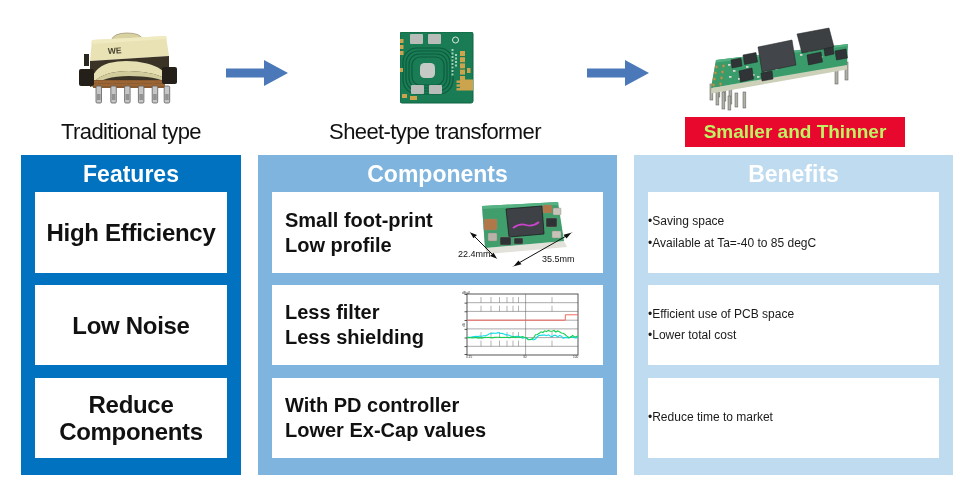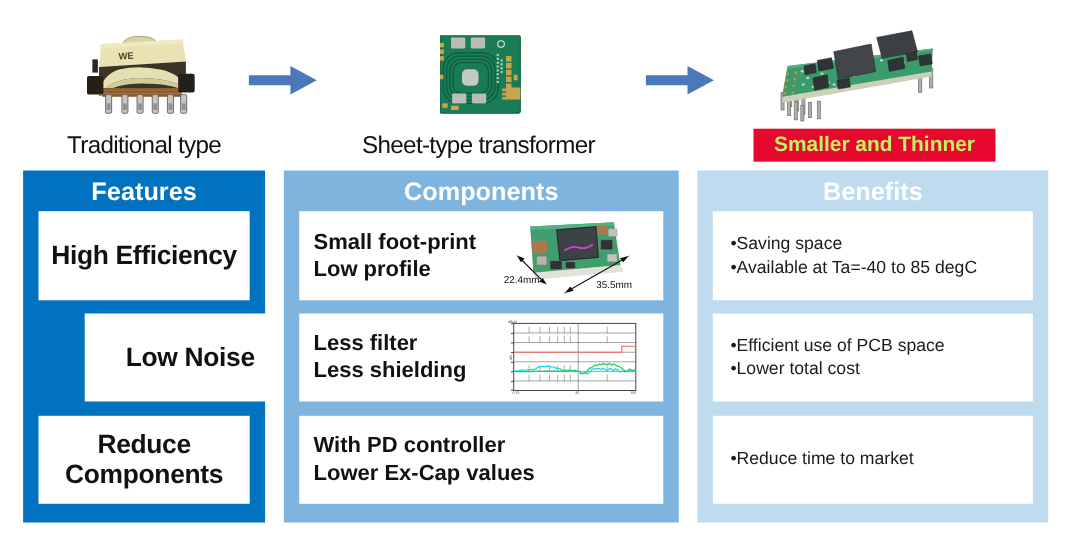--- a/index.html
+++ b/index.html
@@ -10,21 +10,21 @@
   .col{position:absolute;top:155px;height:320px;}
   .colhead{position:absolute;top:0;left:0;right:0;height:37px;color:#fff;
            font-weight:700;font-size:23px;text-align:center;line-height:39px;}
   .wbox{position:absolute;left:14px;background:#fff;display:flex;
         align-items:center;}
   .b1{top:37px;height:81px;}
   .b2{top:130px;height:80px;}
   .b3{top:223px;height:80px;}
   .c1t{width:100%;text-align:center;font-weight:700;font-size:24px;color:#111;line-height:27px;letter-spacing:-0.3px;}
   .c2t{padding-left:13px;font-weight:700;font-size:20px;color:#111;line-height:25px;}
-  .c3t{padding-left:16px;font-weight:400;font-size:16px;color:#1a1a1a;line-height:21.5px;}
+  .c3t{font-weight:400;font-size:12px;color:#1a1a1a;line-height:21.5px;}
 </style>
 </head>
 <body>
 
 <div class="abs lbl" style="left:31px;top:119px;width:200px;font-size:22px;">Traditional type</div>
 <div class="abs lbl" style="left:295px;top:119px;width:280px;font-size:22px;">Sheet-type transformer</div>
 <div class="abs" style="left:685px;top:117px;width:220px;height:30px;background:#e8082e;">
   <div style="color:#bef264;font-weight:700;font-size:19px;text-align:center;line-height:30px;">Smaller and Thinner</div>
 </div>
 
@@ -201,21 +201,21 @@
     <polygon points="39,45 52,42 53.5,53 40.5,56" fill="#303436"></polygon>
     <polygon points="61,47 72,45 73,53 62,55" fill="#303436"></polygon>
   </g>
 </svg>
 
 <div class="col" style="left:21px;width:220px;background:#0072bf;">
   <div class="colhead">Features</div>
   <div class="wbox b1" style="width:192px;">
       <div class="c1t">High Efficiency</div>
     </div>
-  <div class="wbox b2" style="width:192px;margin-left:42px;">
+  <div class="wbox b2" style="width:192px;">
       <div class="c1t">Low Noise</div>
     </div>
   <div class="wbox b3" style="width:192px;">
       <div class="c1t">Reduce<br>Components</div>
     </div>
 </div>
 
 <div class="col" style="left:258px;width:359px;background:#7fb4de;">
   <div class="colhead">Components</div>
   <div class="wbox b1" style="width:331px;">

